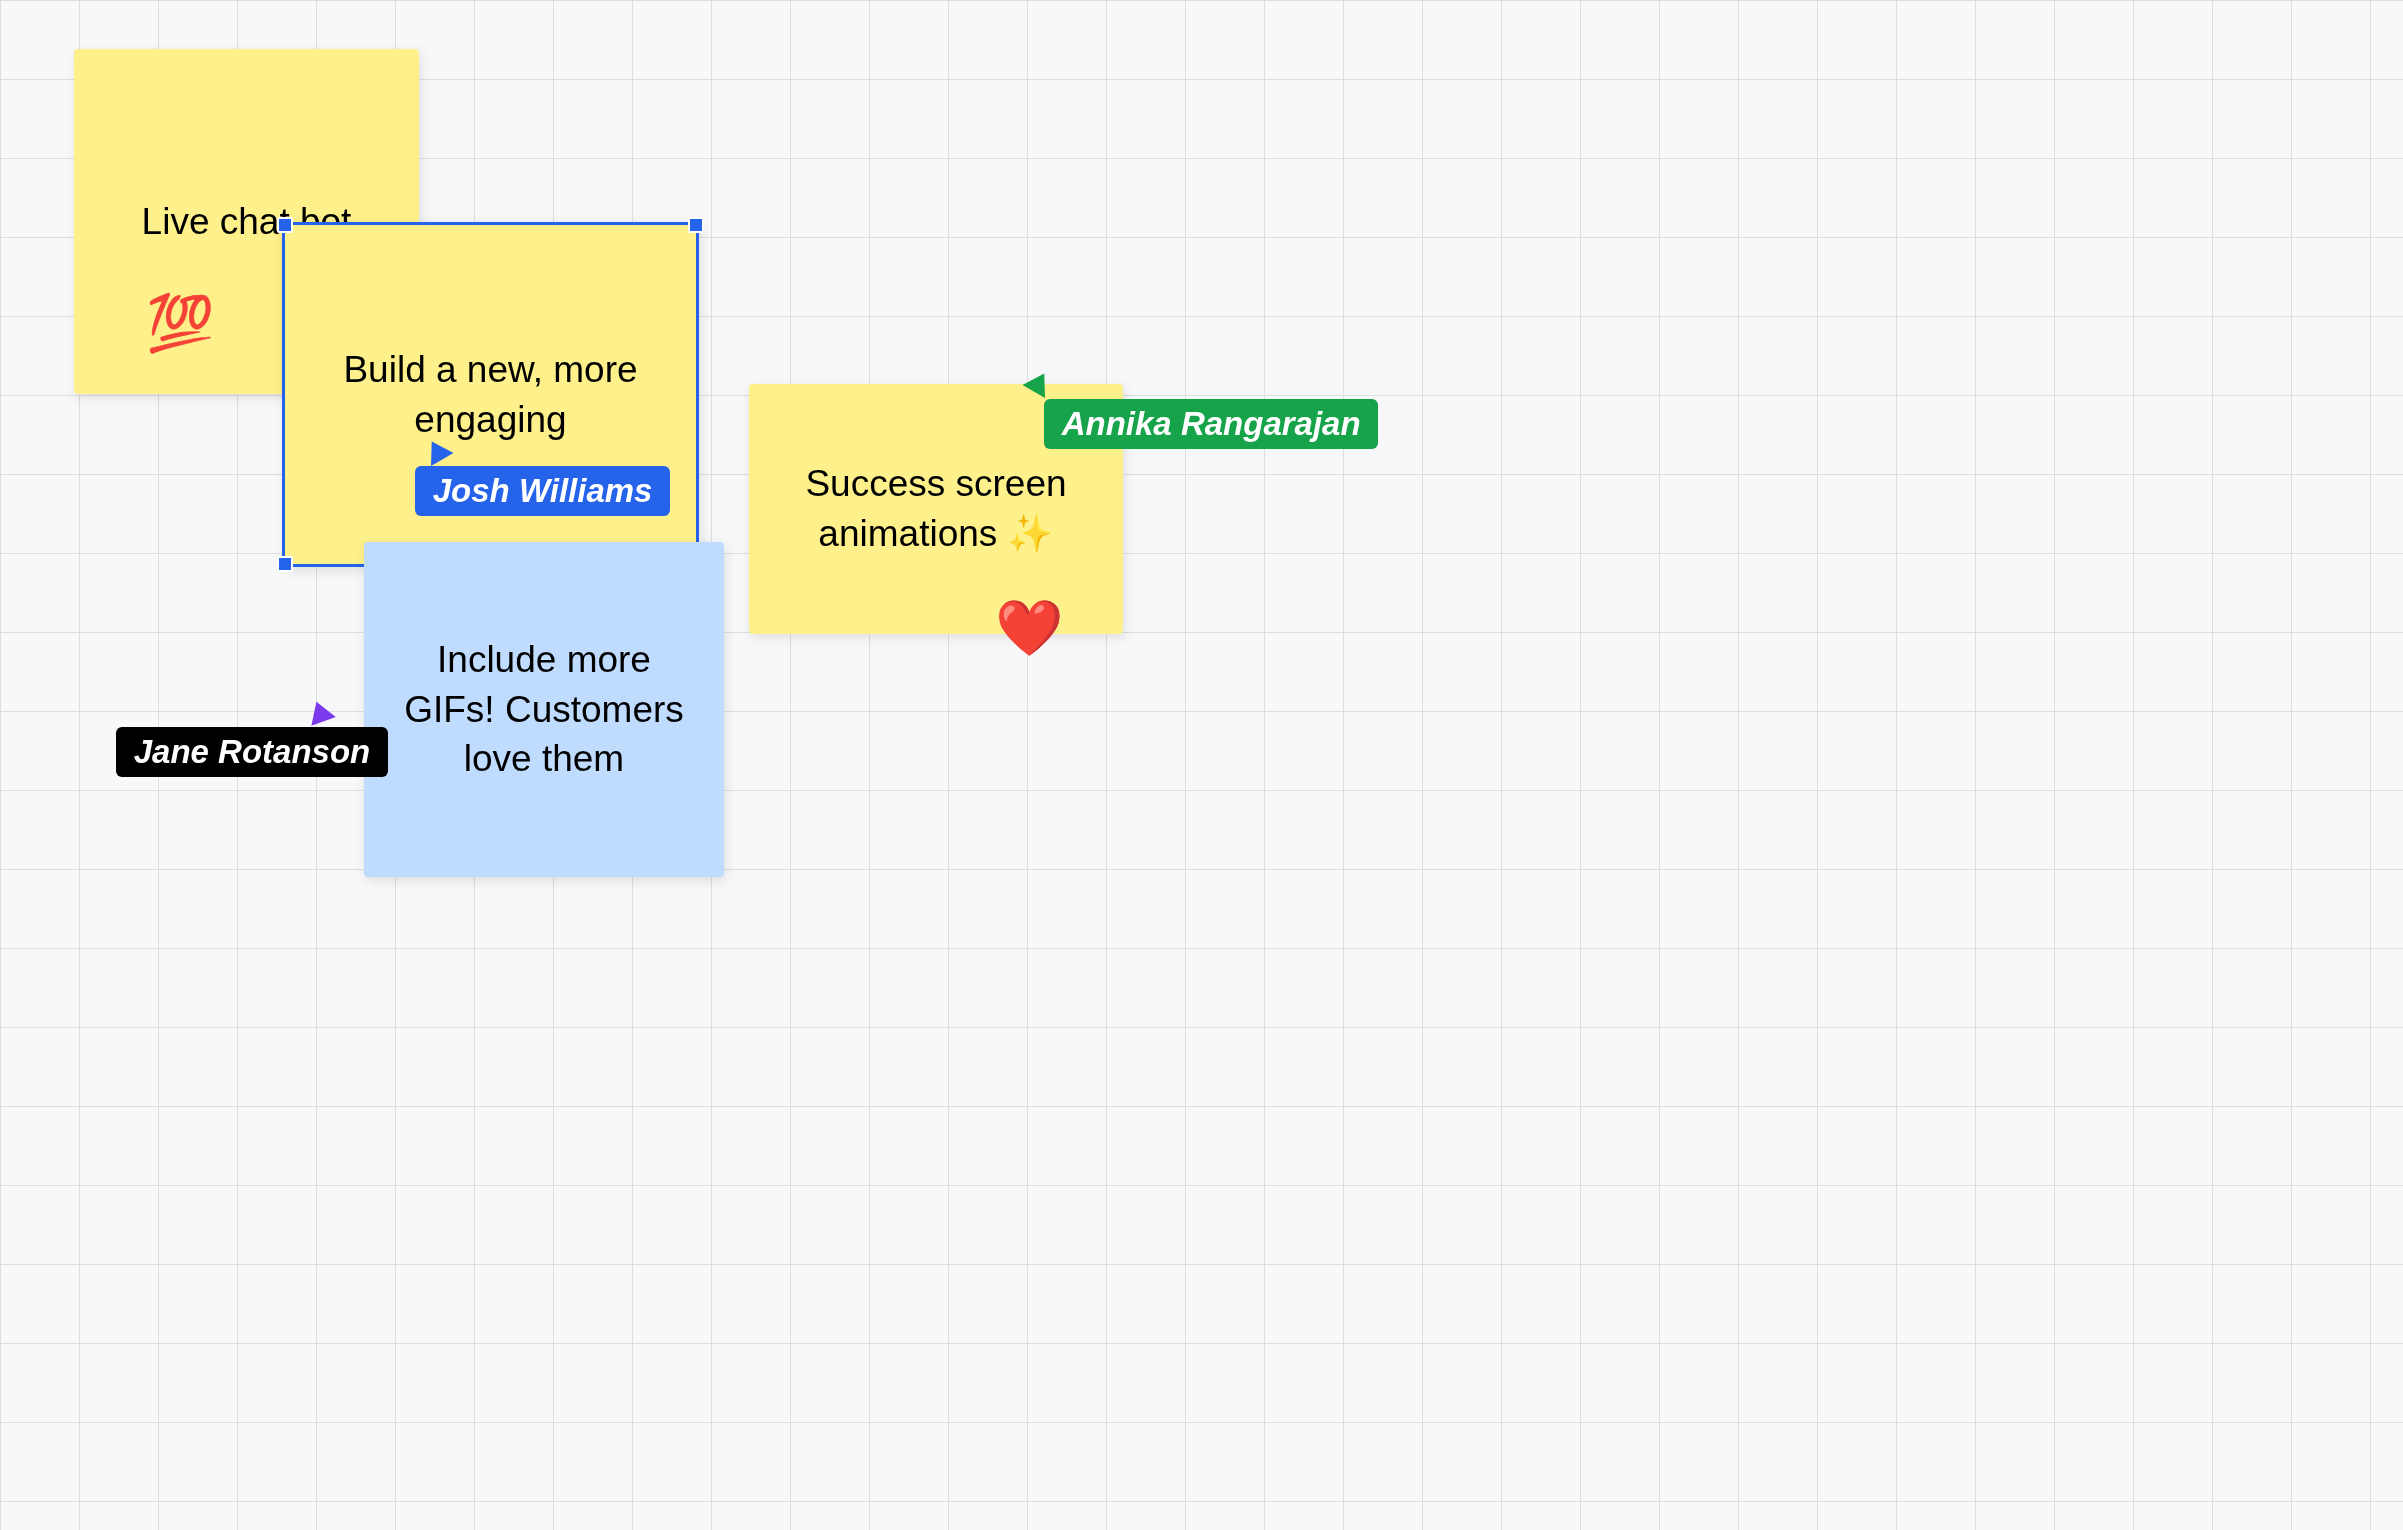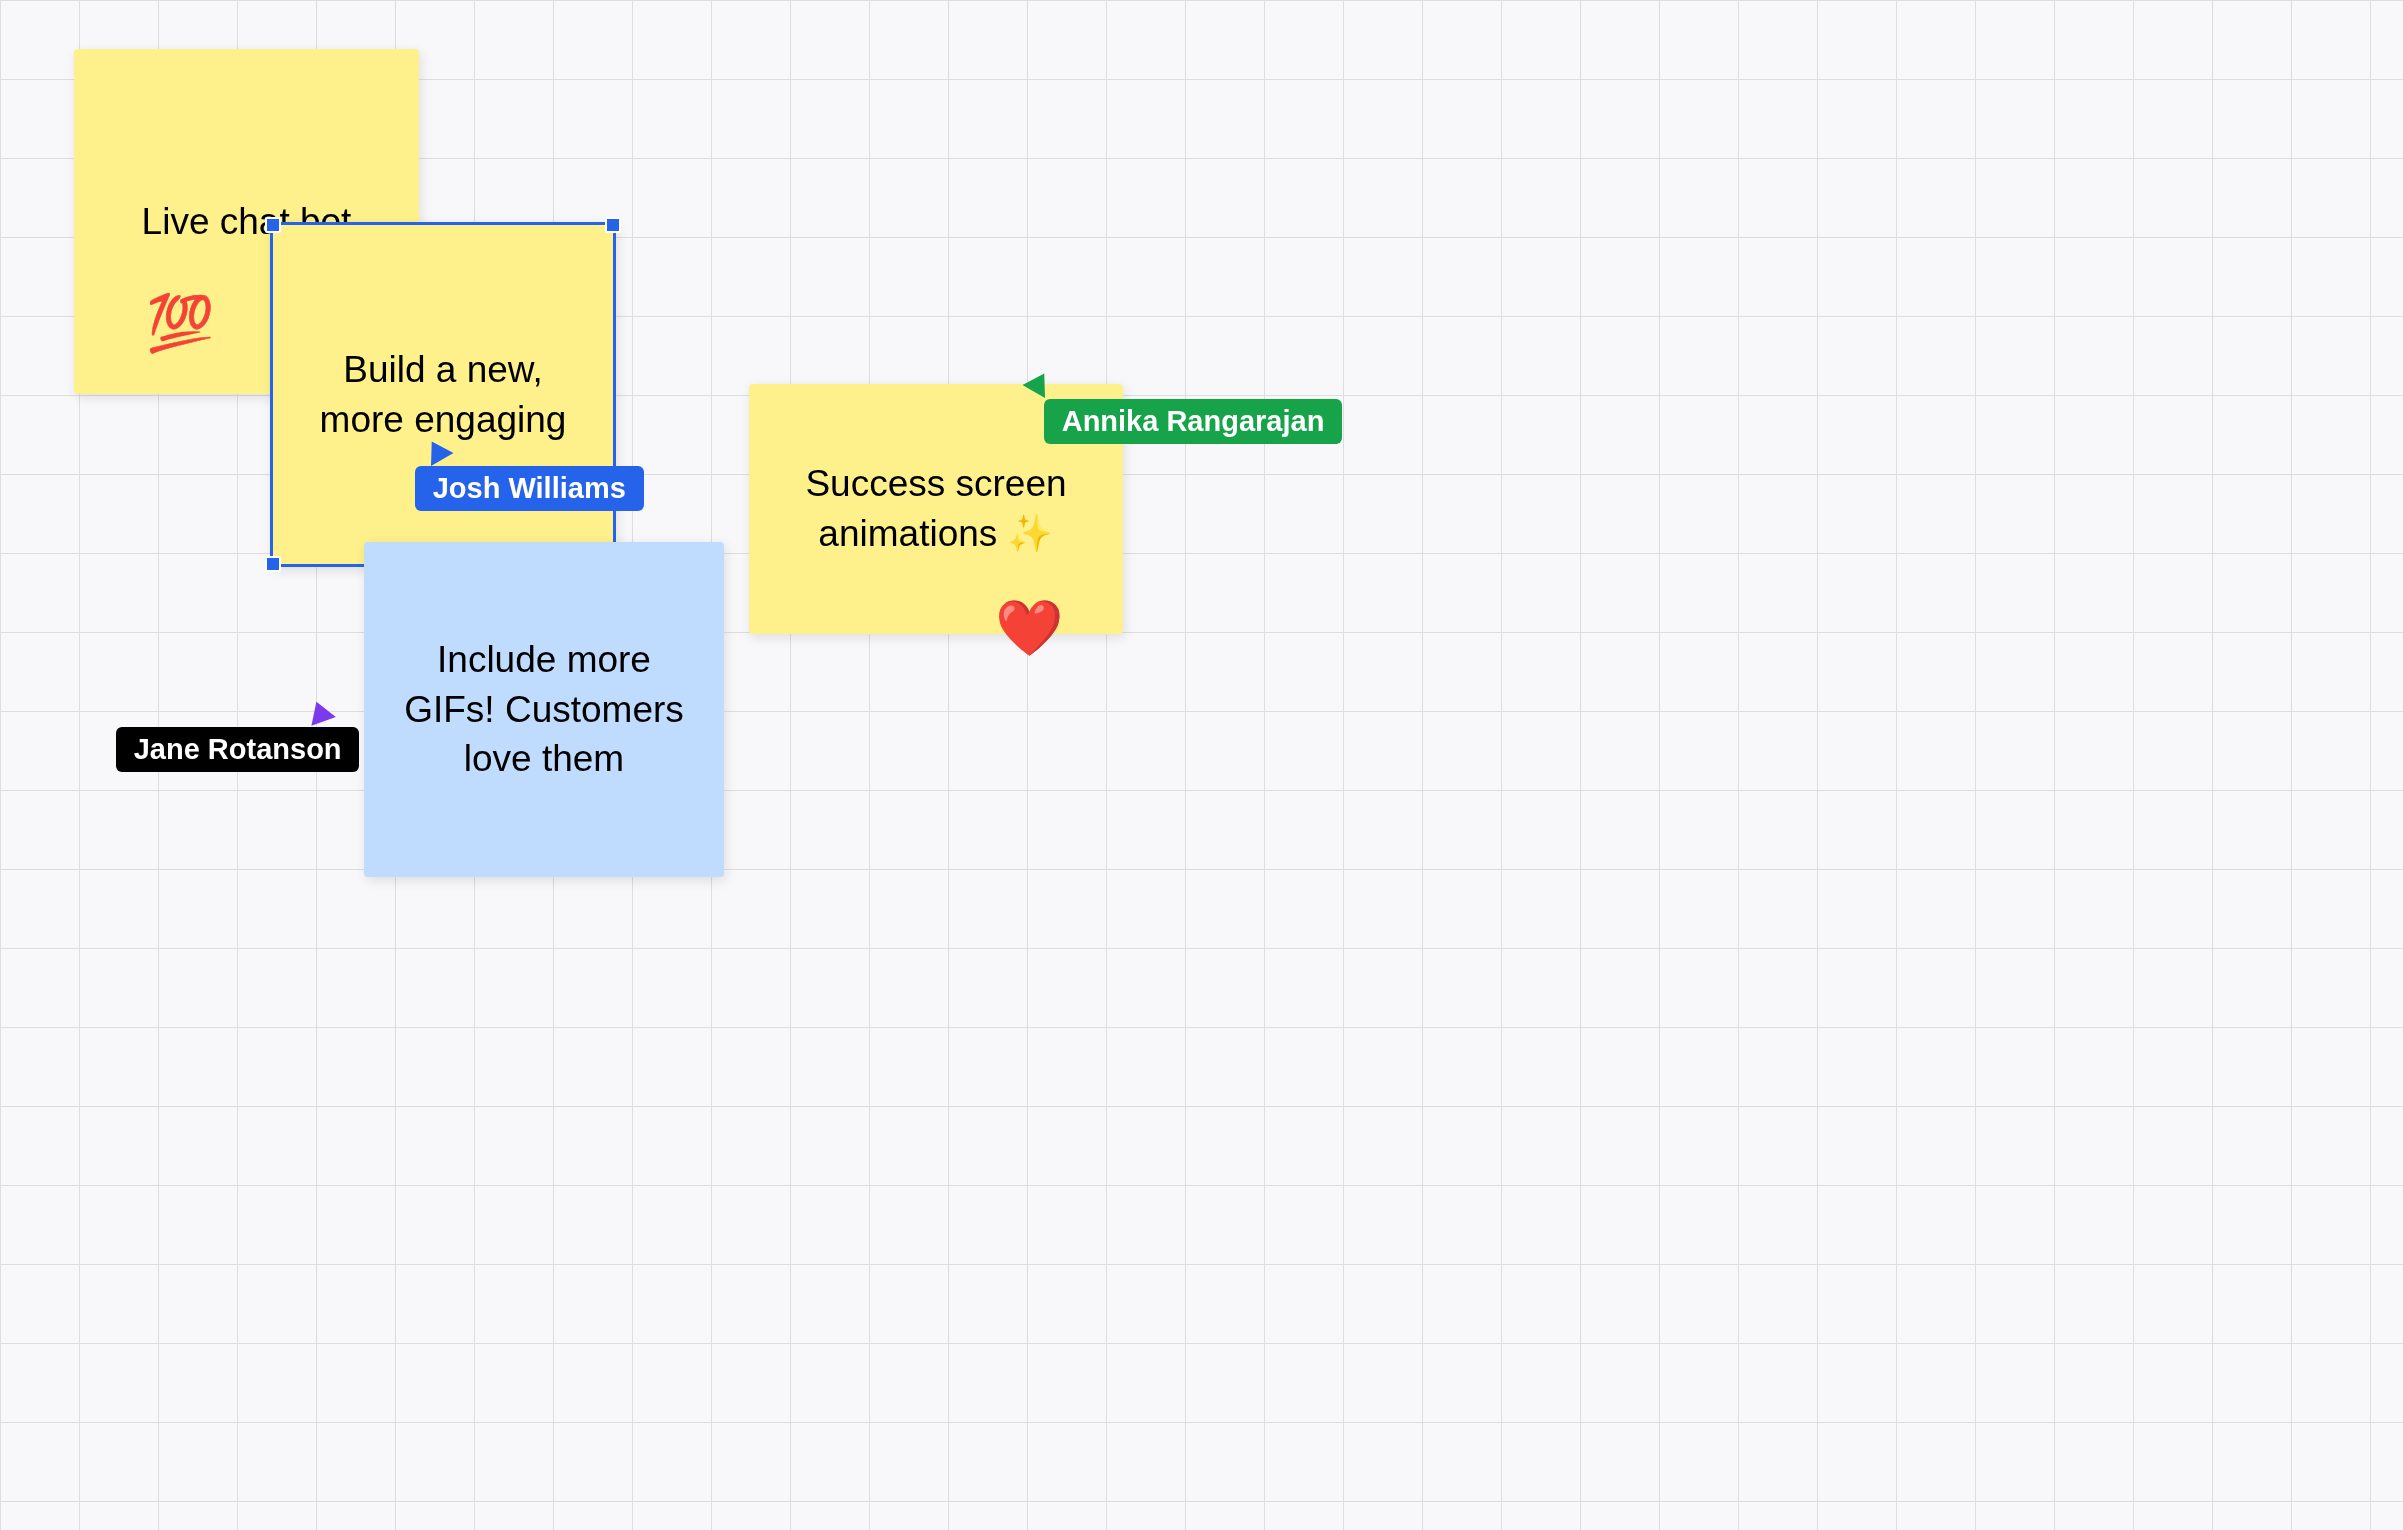--- a/index.html
+++ b/index.html
@@ -42,23 +42,23 @@
     .note-live-chat {
       left: 74px;
       top: 49px;
       width: 345px;
       height: 345px;
       font-size: 37px;
     }
 
     
     .note-build {
-      left: 270px;
+      left: 282px;
       top: 222px;
-      width: 346px;
+      width: 417px;
       height: 345px;
       border: 3px solid #2563eb;
       font-size: 37px;
     }
 
     
     .note-success {
       left: 749px;
       top: 384px;
       width: 374px;
@@ -111,24 +111,25 @@
       border-right: 13.8px solid transparent;
       border-bottom: 21.7px solid #7c3aed;
       transform: rotate(-20deg) scaleX(-1);
     }
 
     
     .name-label {
       position: absolute;
       padding: 5.9px 17.7px;
       border-radius: 5.9px;
-      font-size: 29px;
+      font-size: 33px;
       font-weight: 600;
       color: #fff;
       white-space: nowrap;
+      font-style: italic;
     }
 
     .label-blue { background-color: #2563eb; }
     .label-green { background-color: #16a34a; }
     .label-purple { background-color: #000000; }
 
     
     .sticker {
       position: absolute;
       font-size: 55px;

